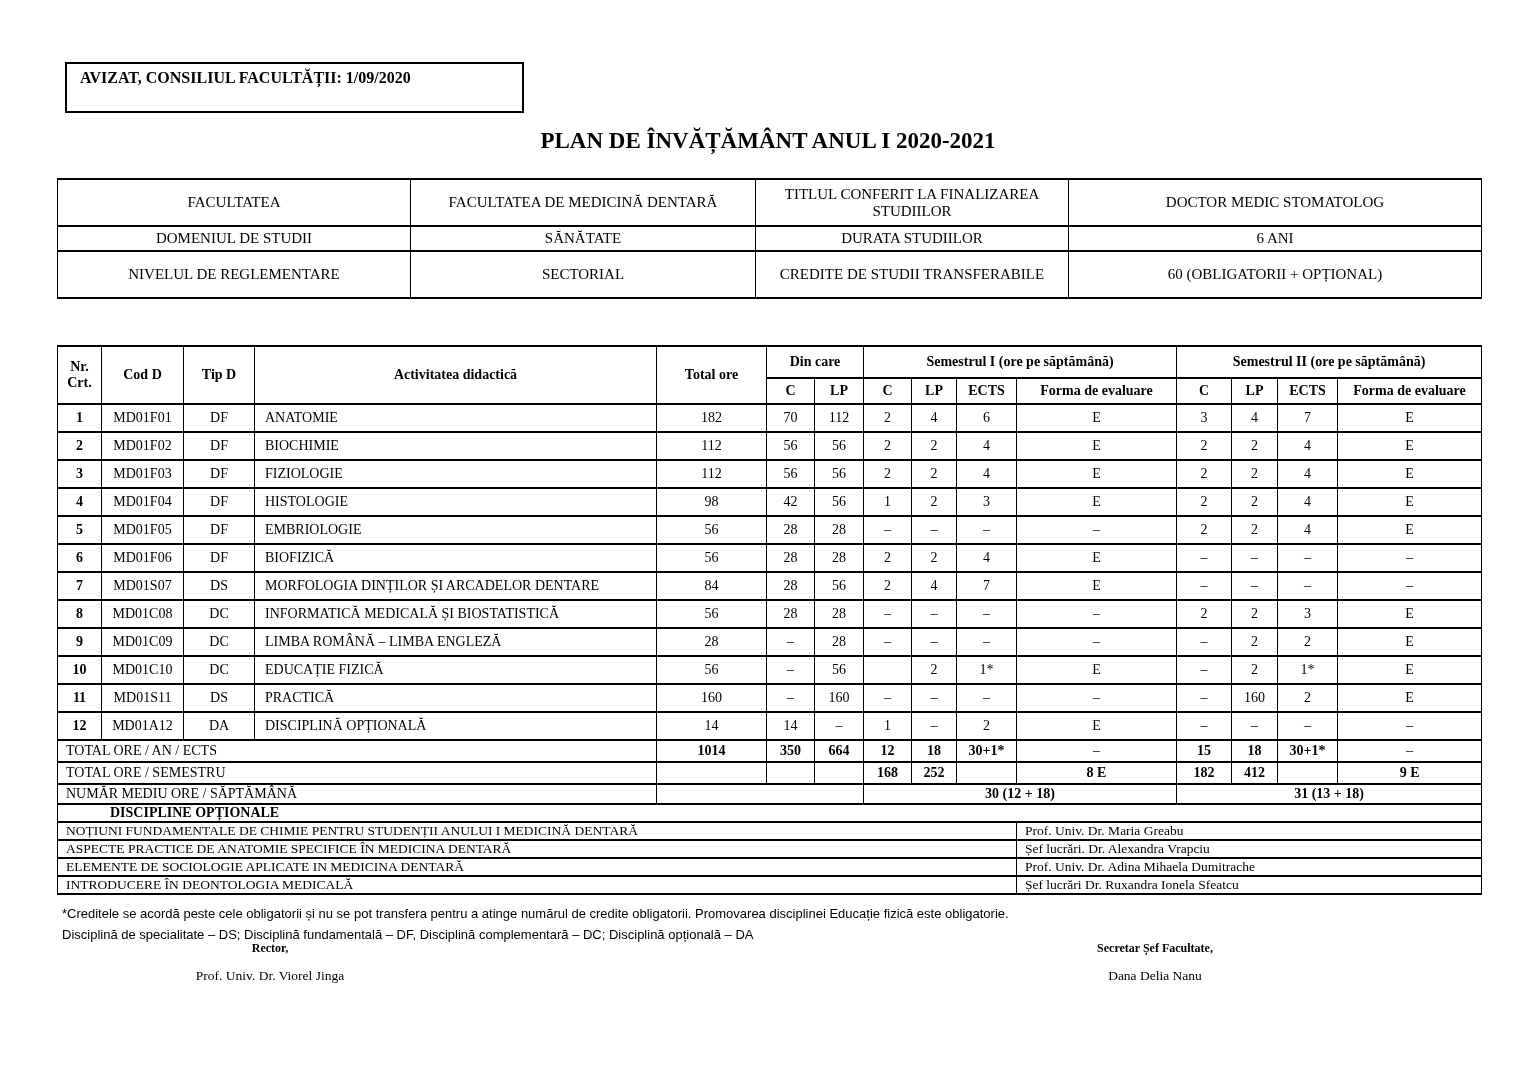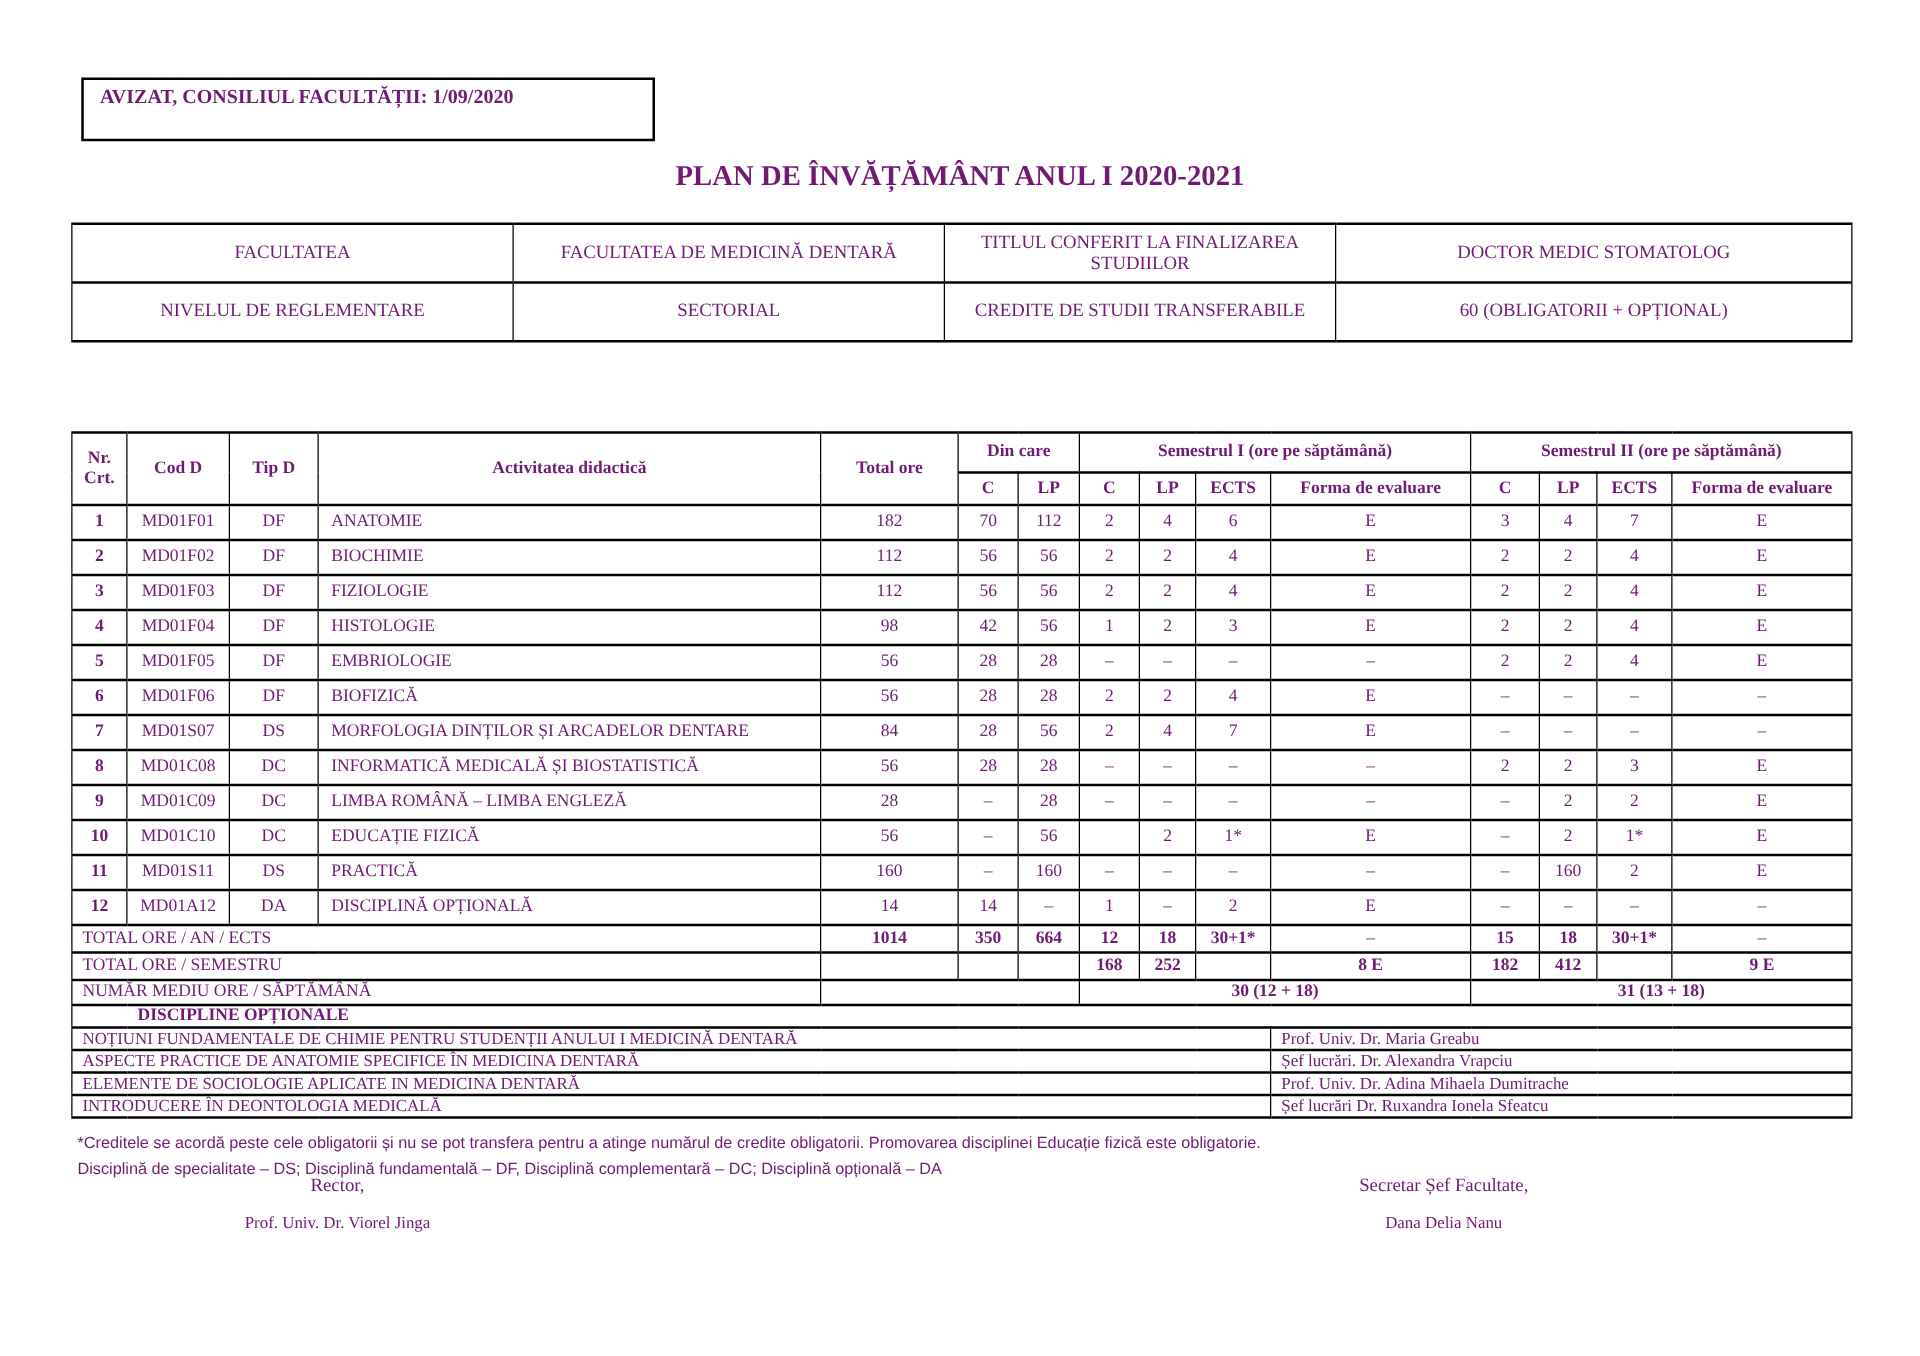--- a/index.html
+++ b/index.html
@@ -1,18 +1,18 @@
 <!DOCTYPE html>
 <html><head>
 <meta charset="utf-8">
 <style>
   html,body { margin:0; padding:0; background:#fff; }
   .page {
     position:relative; width:1536px; height:1085px; background:#ffffff;
-    font-family:"Liberation Serif", serif; color:#701a75;
+    font-family:"Liberation Serif", serif; color:#000000;
   }
   
   .avizat {
     position:absolute; left:65px; top:62px; width:442px; height:42px;
     border:2px solid #000; padding:5px 0 0 13px;
     font-weight:bold; font-size:16px;
   }
   
   .doc-title {
     position:absolute; left:0; top:128px; width:100%;
@@ -55,21 +55,21 @@
   .main-table tbody.opt tr td {
     height:16px; text-align:left; padding-left:8px; font-size:13.5px;
   }
   
   .footnotes {
     position:absolute; left:62px; top:903px; width:1420px;
     font-family:"Liberation Sans", sans-serif; font-size:13px; line-height:21px;
   }
   
   .sig { position:absolute; top:941px; text-align:center; transform:translateX(-50%); white-space:nowrap; }
-  .sig .role { font-weight:normal; font-size:15px; }
+  .sig .role { font-weight:bold; font-size:12px; }
   .sig .name { font-size:13.5px; margin-top:12px; }
   .sig-rector { left:270px; }
   .sig-decan  { left:710px; }
   .sig-secretar { left:1155px; }
 </style>
 </head>
 <body>
 
 <div class="page">
 
@@ -85,20 +85,26 @@
         <col style="width:345px">
         <col style="width:313px">
         <col style="width:413px">
       </colgroup>
     <tbody>
     <tr class="r-tall">
       <td>FACULTATEA</td>
       <td>FACULTATEA DE MEDICINĂ DENTARĂ</td>
       <td>TITLUL CONFERIT LA FINALIZAREA STUDIILOR</td>
       <td>DOCTOR MEDIC STOMATOLOG</td>
+    </tr>
+    <tr class="r-short">
+      <td>DOMENIUL DE STUDII</td>
+      <td>SĂNĂTATE</td>
+      <td>DURATA STUDIILOR</td>
+      <td>6 ANI</td>
     </tr>
     <tr class="r-tall">
       <td>NIVELUL DE REGLEMENTARE</td>
       <td>SECTORIAL</td>
       <td>CREDITE DE STUDII TRANSFERABILE</td>
       <td>60 (OBLIGATORII + OPȚIONAL)</td>
     </tr>
   </tbody>
     </table>
 

